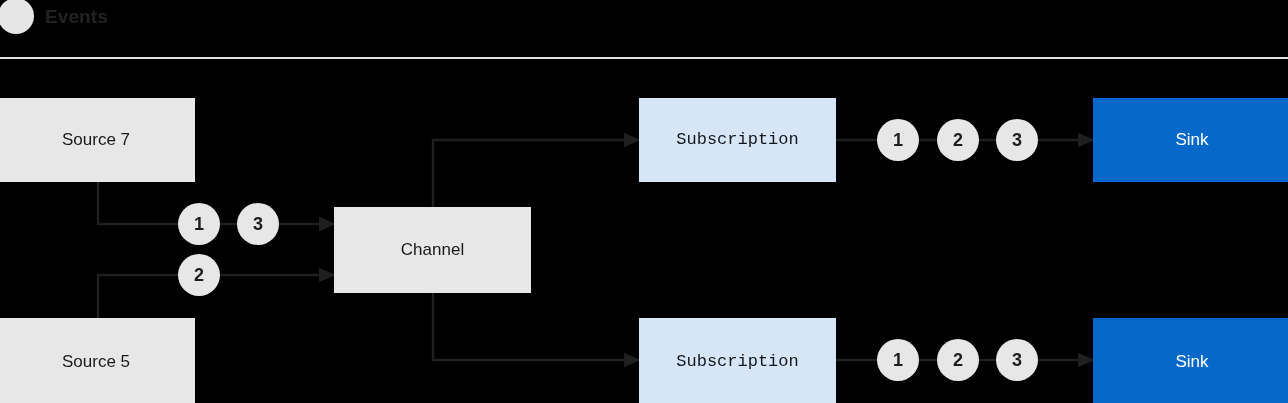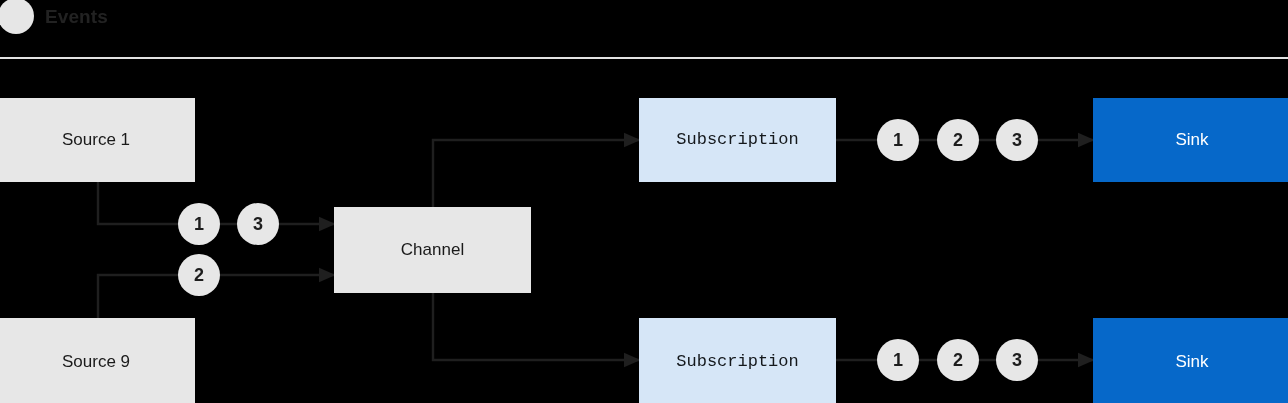--- a/index.html
+++ b/index.html
@@ -120,24 +120,24 @@
     <path d="M 433 207 L 433 140 L 639 140" stroke="#1f1f1f" stroke-width="2.4" fill="none" marker-end="url(#arrow)"></path>
 
     <path d="M 433 293 L 433 360 L 639 360" stroke="#1f1f1f" stroke-width="2.4" fill="none" marker-end="url(#arrow)"></path>
 
     <path d="M 836 140 L 1093 140" stroke="#1f1f1f" stroke-width="2.4" fill="none" marker-end="url(#arrow)"></path>
 
     <path d="M 836 360 L 1093 360" stroke="#1f1f1f" stroke-width="2.4" fill="none" marker-end="url(#arrow)"></path>
   </svg>
 
   <div class="node source" id="source1">
-    <span>Source 1</span>
+    <span>Source 7</span>
   </div>
   <div class="node source" id="source2">
-    <span>Source 9</span>
+    <span>Source 5</span>
   </div>
   <div class="node channel" id="channel">
     <span>Channel</span>
   </div>
   <div class="node subscription" id="subscription1">
     <span>Subscription</span>
   </div>
   <div class="node subscription" id="subscription2">
     <span>Subscription</span>
   </div>

